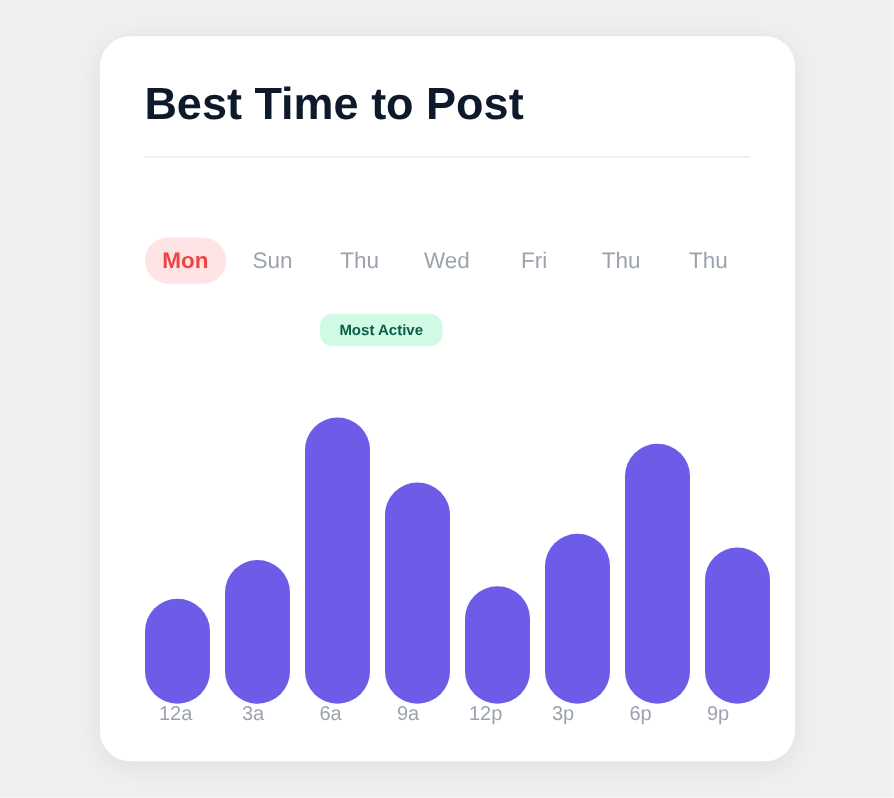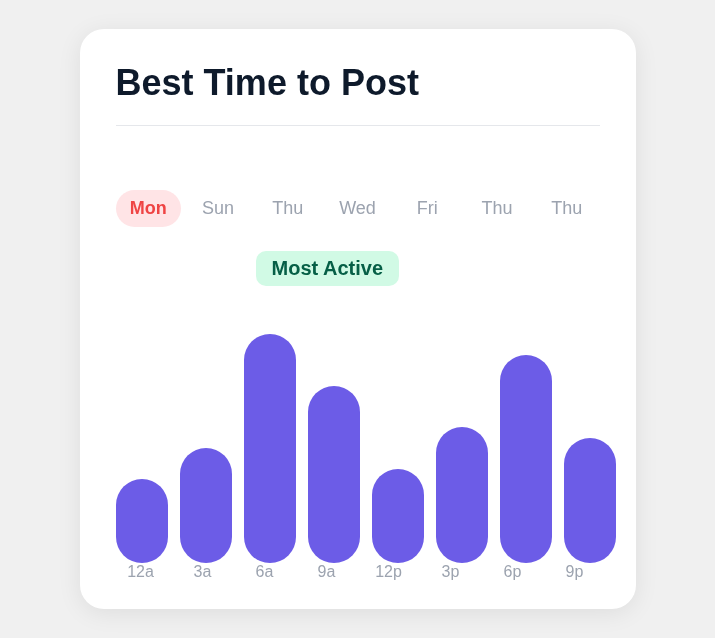--- a/index.html
+++ b/index.html
@@ -66,21 +66,21 @@
       position: relative;
       padding-top: 52px;
     }
 
     .most-active-label {
       position: absolute;
       top: 0;
       left: 140px;
       background: #d1fae5;
       color: #065f46;
-      font-size: 20px;
+      font-size: 12px;
       font-weight: 700;
       padding: 6px 16px;
       border-radius: 10px;
     }
 
     .bars-row {
       display: flex;
       align-items: flex-end;
       gap: 12px;
       height: 260px;

